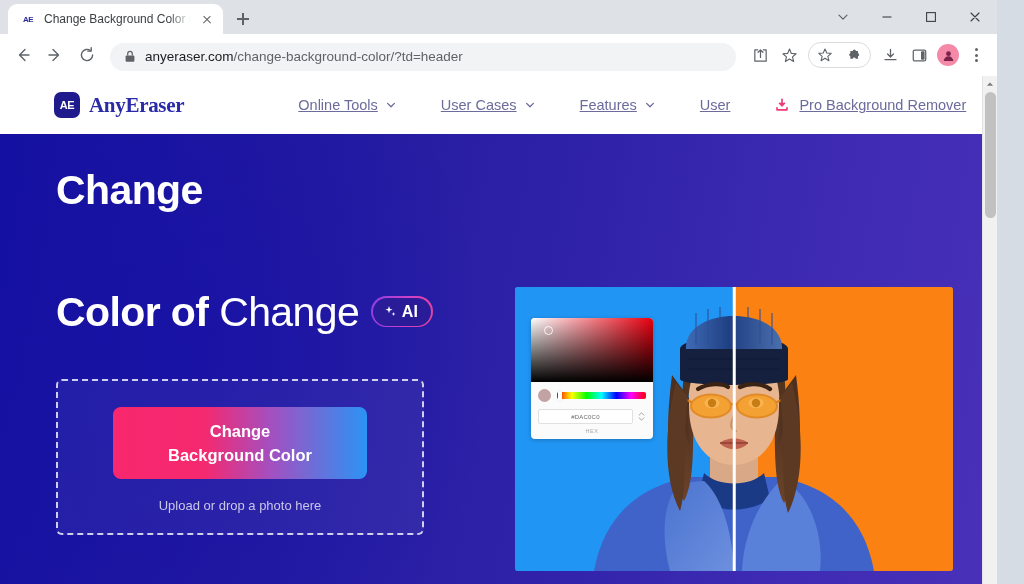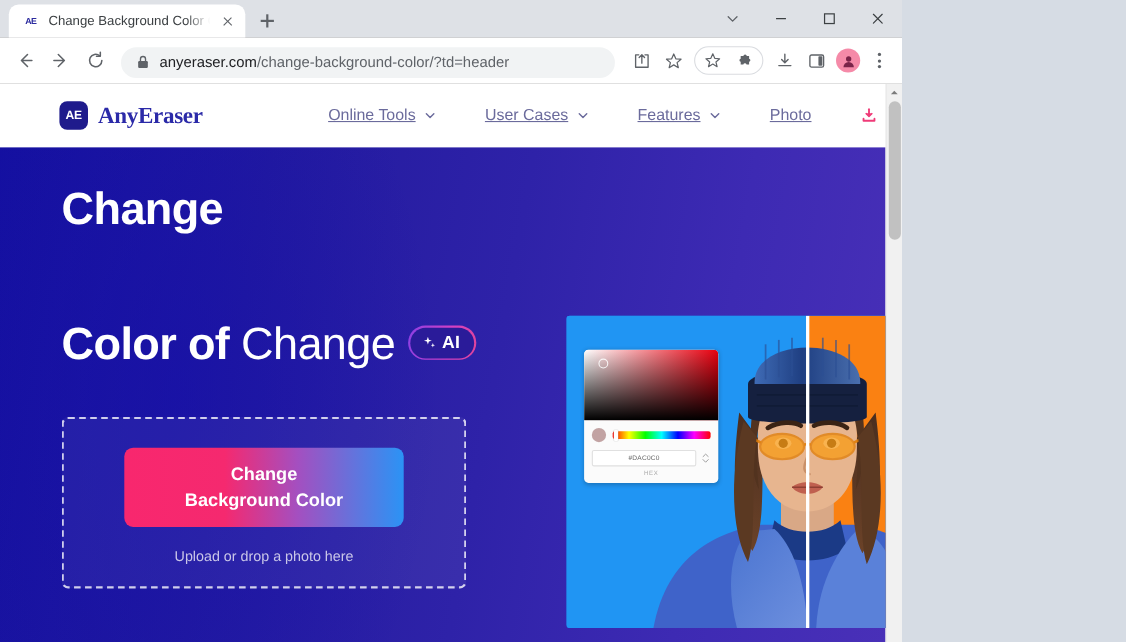--- a/index.html
+++ b/index.html
@@ -4,21 +4,21 @@
 <style>
   * { box-sizing: border-box; margin: 0; padding: 0; }
   html, body {
     width: 1024px; height: 584px;
     overflow: hidden;
     font-family: "Liberation Sans", sans-serif;
     background: #d6dce4;
   }
 
   
-  .browser { width: 820px; height: 584px; display: flex; flex-direction: column; background: #737373; }
+  .browser { width: 997px; height: 584px; display: flex; flex-direction: column; background: #84cc16; }
 
   .tabstrip { height: 34px; display: flex; align-items: flex-end; background: #dee1e6; padding-left: 8px; position: relative; }
   .tab {
     display: flex; align-items: center; gap: 8px;
     height: 30px; width: 215px; padding: 0 8px 0 12px;
     background: #ffffff; border-radius: 9px 9px 0 0;
     position: relative;
   }
   .tab-favicon {
     width: 16px; height: 16px; flex: 0 0 16px;
@@ -338,28 +338,29 @@
                 <path d="M2.6 4.4 L6 7.8 L9.4 4.4" fill="none" stroke="#6b6b9c" stroke-width="1.3" stroke-linecap="round" stroke-linejoin="round"></path>
               </svg>
           </div>
           <div class="nav-item">
             <span>Features</span>
             <svg class="chev" width="12" height="12" viewBox="0 0 12 12">
                 <path d="M2.6 4.4 L6 7.8 L9.4 4.4" fill="none" stroke="#6b6b9c" stroke-width="1.3" stroke-linecap="round" stroke-linejoin="round"></path>
               </svg>
           </div>
           <div class="nav-item">
-            <span>Photo</span>
+            <span>User</span>
           </div>
           <div class="nav-item pro">
             <svg width="16" height="16" viewBox="0 0 18 18">
               <path d="M9 2.6 V9.2" fill="none" stroke="#ef3b78" stroke-width="1.9" stroke-linecap="round"></path>
               <path d="M5.6 6.6 L9 10.1 L12.4 6.6" fill="#ef3b78" stroke="#ef3b78" stroke-width="1.4" stroke-linejoin="round"></path>
               <path d="M3.4 12.2 V14.4 H14.6 V12.2" fill="none" stroke="#ef3b78" stroke-width="1.9" stroke-linecap="round" stroke-linejoin="round"></path>
             </svg>
+            <span>Pro Background Remover</span>
           </div>
         </div>
       </div>
 
       <div class="hero">
 
         <div class="hero-left">
           <h1 class="hero-h1">
             <span>Change</span><br>
             <br>

